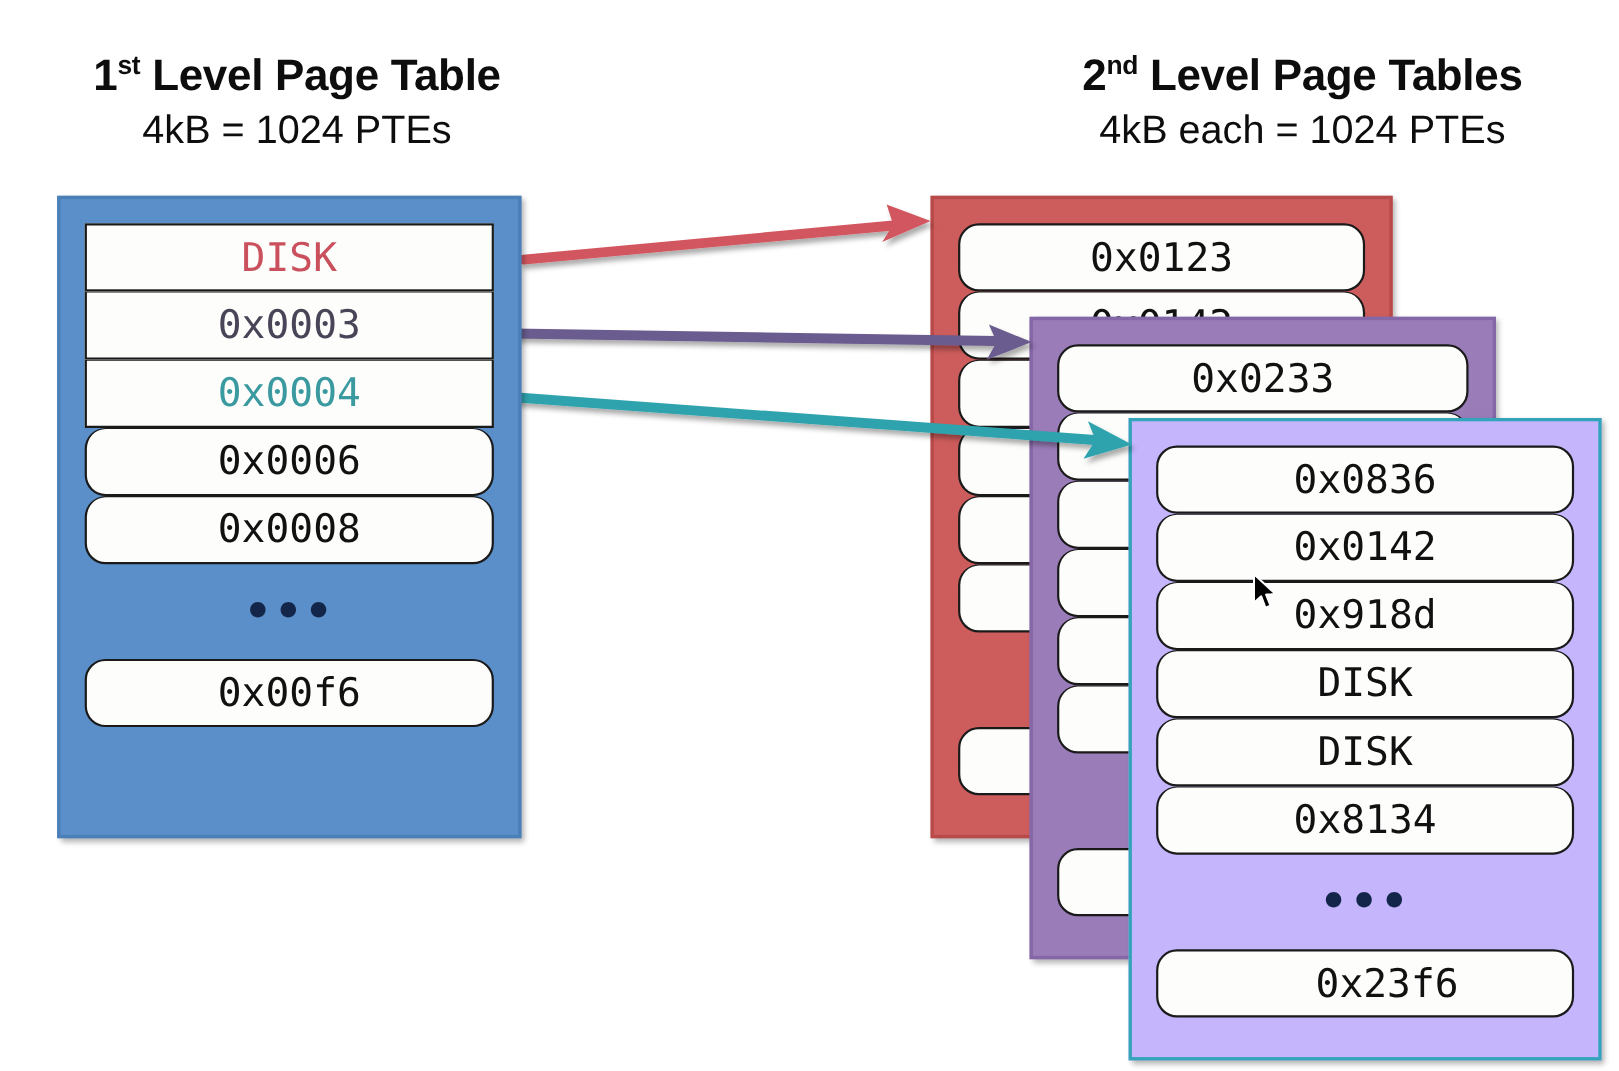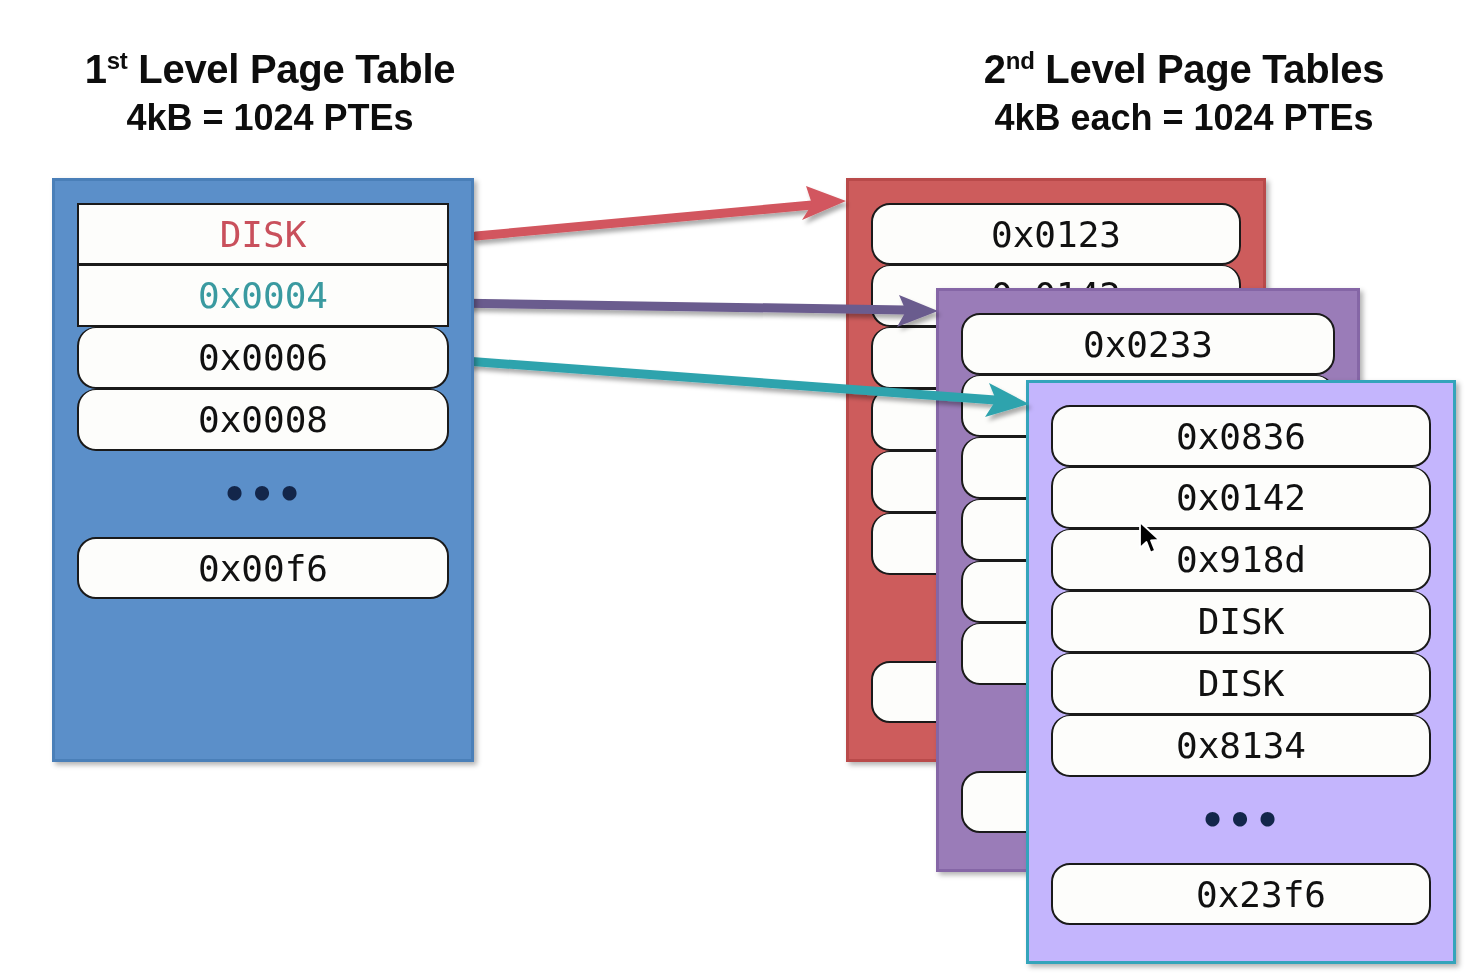--- a/index.html
+++ b/index.html
@@ -27,21 +27,21 @@
     line-height: 50px;
     letter-spacing: -0.3px;
     white-space: nowrap;
   }
   .heading .title sup {
     font-size: 24px;
     vertical-align: super;
     line-height: 0;
   }
   .heading .subtitle {
-    font-weight: bold;
+    font-weight: normal;
     font-size: 36px;
     line-height: 48px;
     white-space: nowrap;
   }
 
   #heading-left  { left: 0px;   top: 44px; width: 540px; }
   #heading-right { left: 904px; top: 44px; width: 560px; }
 
   
   .pt-frame {
@@ -223,20 +223,21 @@
 
   <g filter="url(#dshadow)">
     <line x1="452" y1="360" x2="995" y2="400" stroke="#2fa3ad" stroke-width="9" stroke-linecap="round"></line>
     <polygon points="1029,404 989,383 996,400 985,417" fill="#2fa3ad"></polygon>
   </g>
 </svg>
 
 <div class="pt-frame" id="table-l1" style="background: rgb(91, 143, 201);">
   <div class="pt-inner">
       <div class="pt-row c-disk" style="height: 62px; flex: 0 0 62px;">DISK</div>
+      <div class="pt-row c-purple" style="height: 62px; flex: 0 0 62px;">0x0003</div>
       <div class="pt-row c-teal" style="height: 62px; flex: 0 0 62px;">0x0004</div>
       <div class="pt-row c-black" style="height: 62px; flex: 0 0 62px;">0x0006</div>
       <div class="pt-row c-black" style="height: 62px; flex: 0 0 62px;">0x0008</div>
       <div class="pt-gap" style="height: 86px; flex: 0 0 86px;">
         <span class="dots">•••</span>
       </div>
       <div class="pt-row c-black" style="height: 62px; flex: 0 0 62px; border-top-width: 2px;">0x00f6</div>
     </div>
 </div>
 

